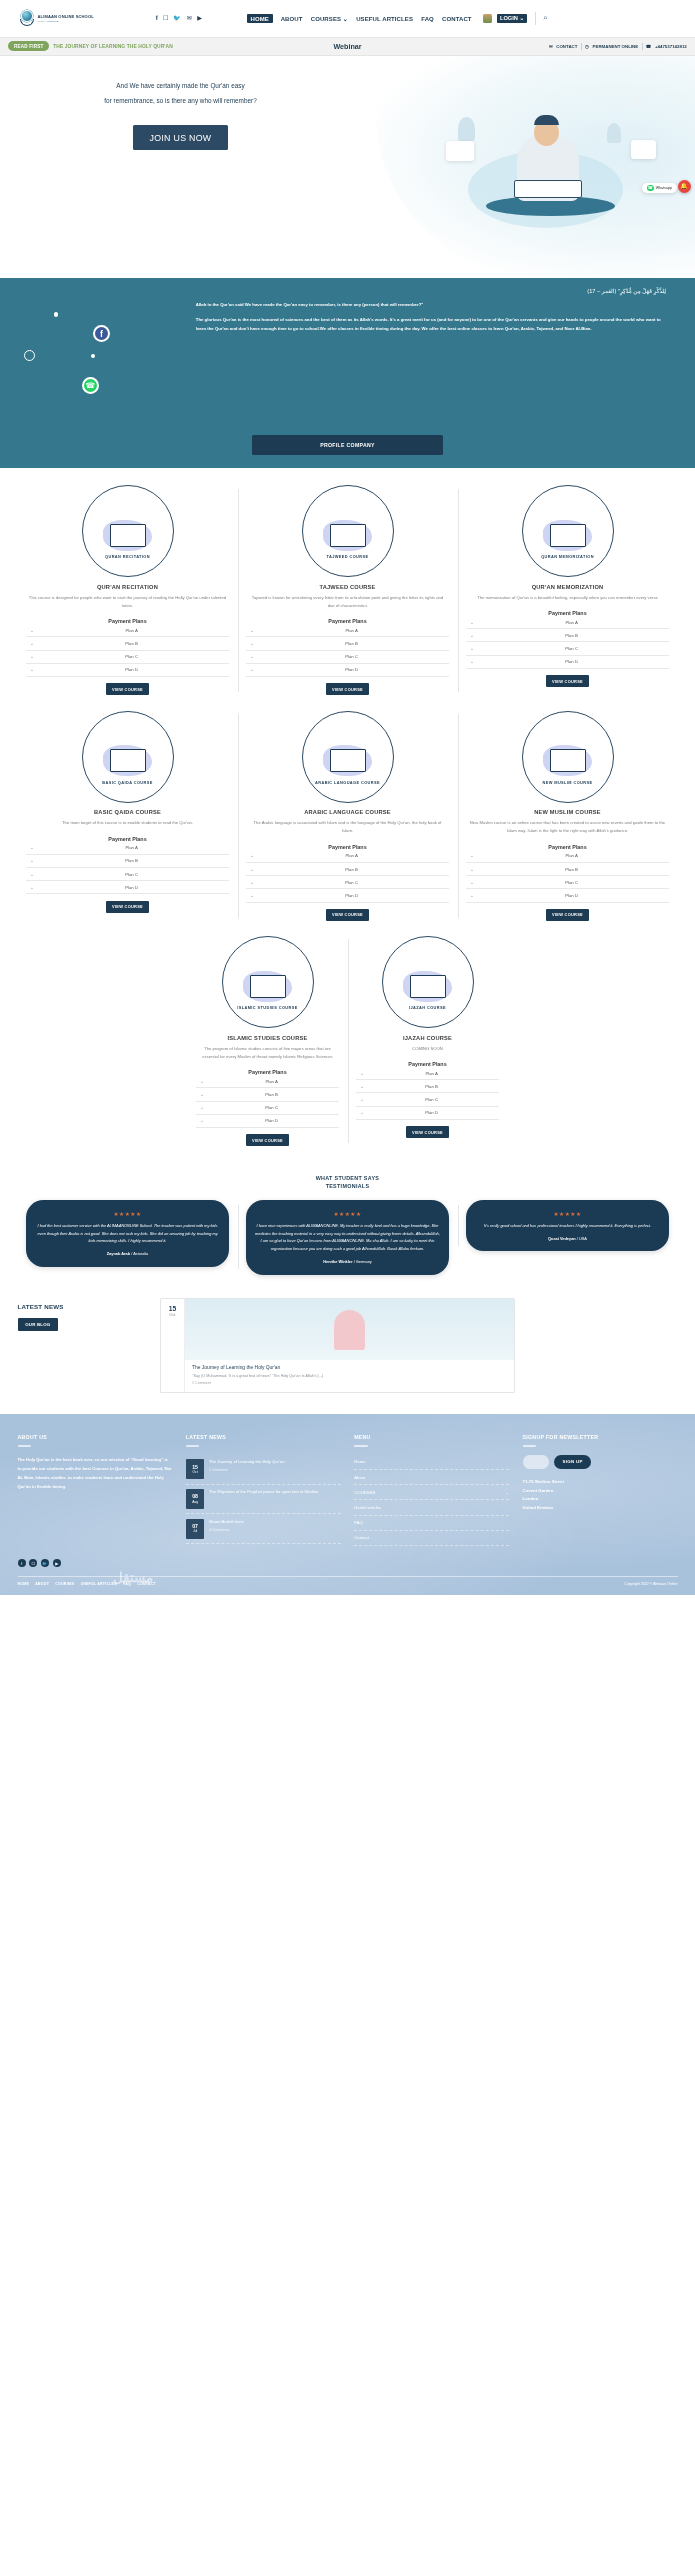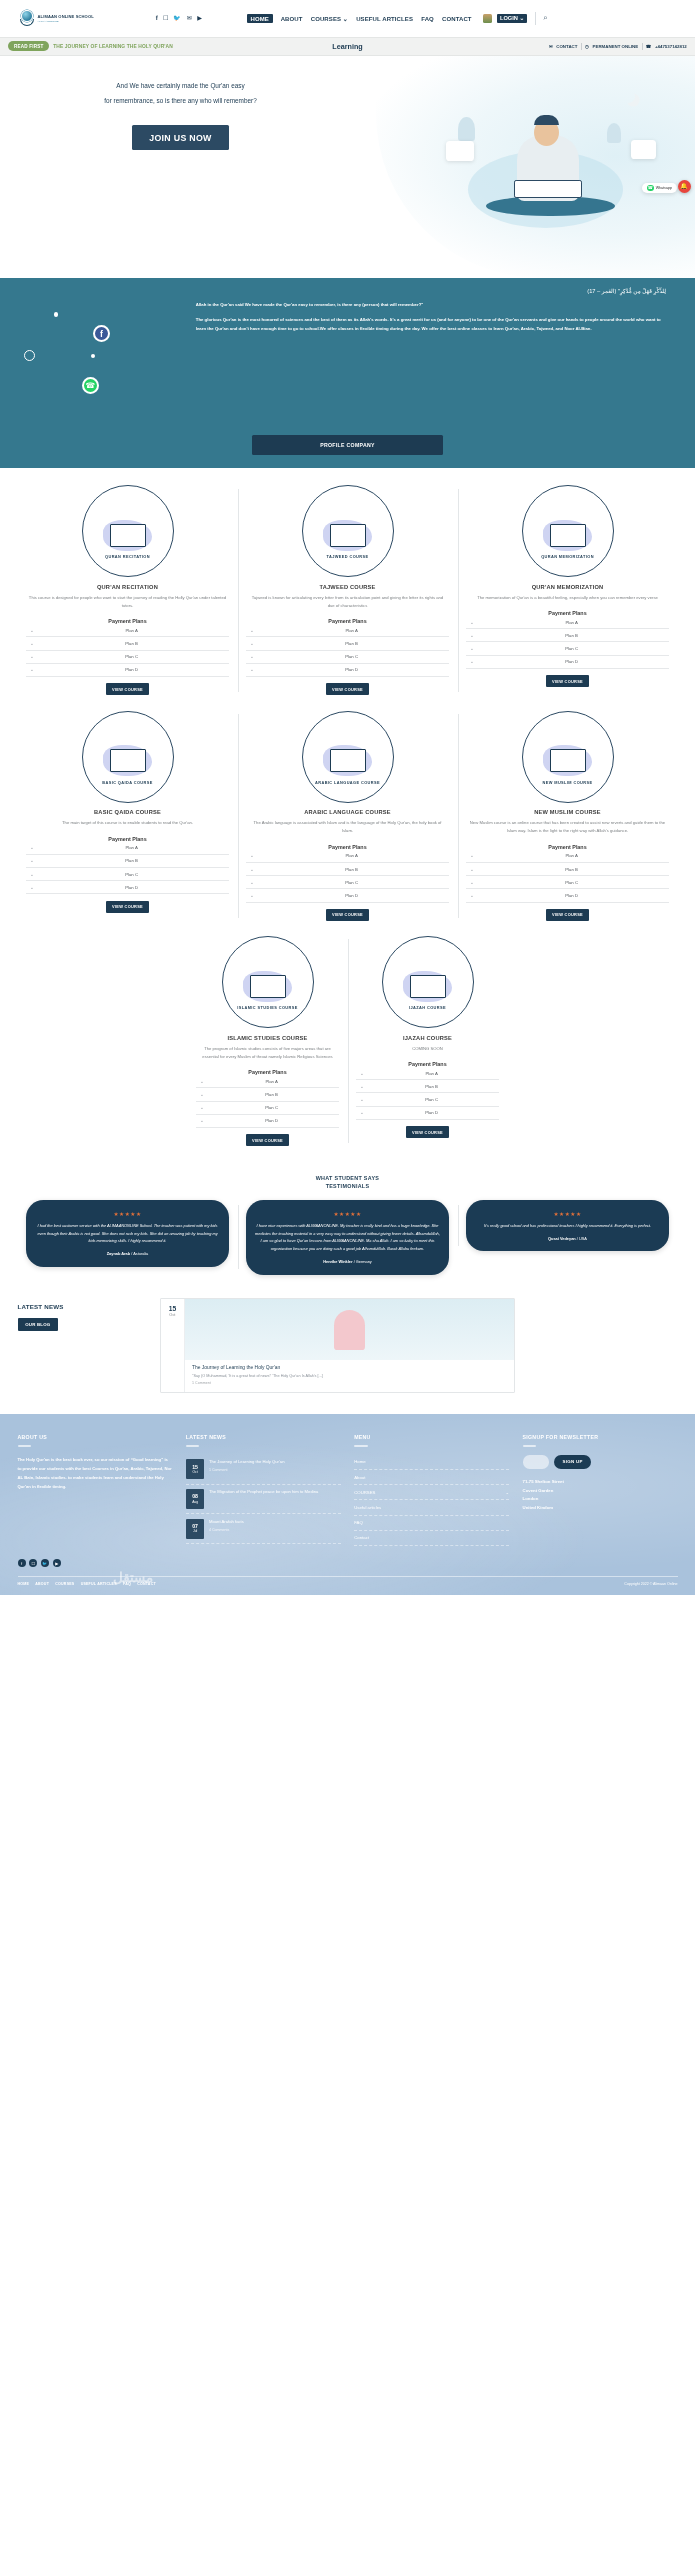--- a/index.html
+++ b/index.html
@@ -44,21 +44,21 @@
 
   
   .hero{height:222px;position:relative;overflow:hidden;background:#fff;}
   .hero-art{position:absolute;right:0;top:0;width:319px;height:222px;
     background:radial-gradient(ellipse at 75% 45%,#dff0f6 0%,#eef7fa 45%,#ffffff 78%);
     border-bottom-left-radius:165px;}
   .blob{position:absolute;border-radius:50%;}
   .hero-inner{position:relative;z-index:3;padding-top:21.6px;text-align:center;width:361px;}
   .ayah{font-size:13.4px;color:#1d3b52;line-height:1.7;direction:rtl;padding:0 17.5px;}
   .ayah-en{font-size:6.4px;color:#1d3b52;line-height:1.65;margin-top:4.1px;font-weight:500;}
-  .join-btn{display:inline-block;margin-top:18.5px;background:#2c4a63;color:#fff;font-size:8.8px;font-weight:bold;
+  .join-btn{display:inline-block;margin-top:18.5px;background:#2c4a63;color:#fff;font-size:8.8px;font-weight:normal;
     letter-spacing:0.3px;padding:7.7px 17px;border-radius:1.5px;cursor:pointer;}
 
   
   .person-scene{position:absolute;right:36px;top:23px;width:222px;height:170px;}
   .moon{position:absolute;right:24px;top:11.3px;width:13.4px;height:13.4px;border-radius:50%;
     box-shadow:4.6px 3.6px 0 0 #eef3f5;}
   .dome{position:absolute;width:17.5px;height:24px;background:#cfe3ec;border-radius:50% 50% 3.1px 3.1px;}
   .mat{position:absolute;left:49px;top:117px;width:129px;height:20.6px;background:#35758f;border-radius:50%;}
   .body-fig{position:absolute;left:80px;top:56px;width:62px;height:66px;background:#e8eef1;border-radius:25px 25px 7.2px 7.2px;}
   .head-fig{position:absolute;left:97px;top:40px;width:25px;height:27px;background:#e9c39d;border-radius:50%;}
@@ -209,21 +209,21 @@
       <div class="mini-ava"></div>
       <div class="login-btn"><span>LOGIN</span><span> ⌄</span></div>
       <div class="nav-div"></div>
       <div class="search-ic">⌕</div>
     </div>
   </div>
 
   <div class="announce">
     <div class="readfirst">READ FIRST</div>
     <div class="ann-txt">THE JOURNEY OF LEARNING THE HOLY QUR'AN</div>
-    <div class="webinar">Learning</div>
+    <div class="webinar">Webinar</div>
     <div class="ann-right">
       <span>✉</span>
       <span>CONTACT</span>
       <span class="sep"></span>
       <span>◷</span>
       <span>PERMANENT ONLINE</span>
       <span class="sep"></span>
       <span>☎</span>
       <span>+447537142812</span>
     </div>

